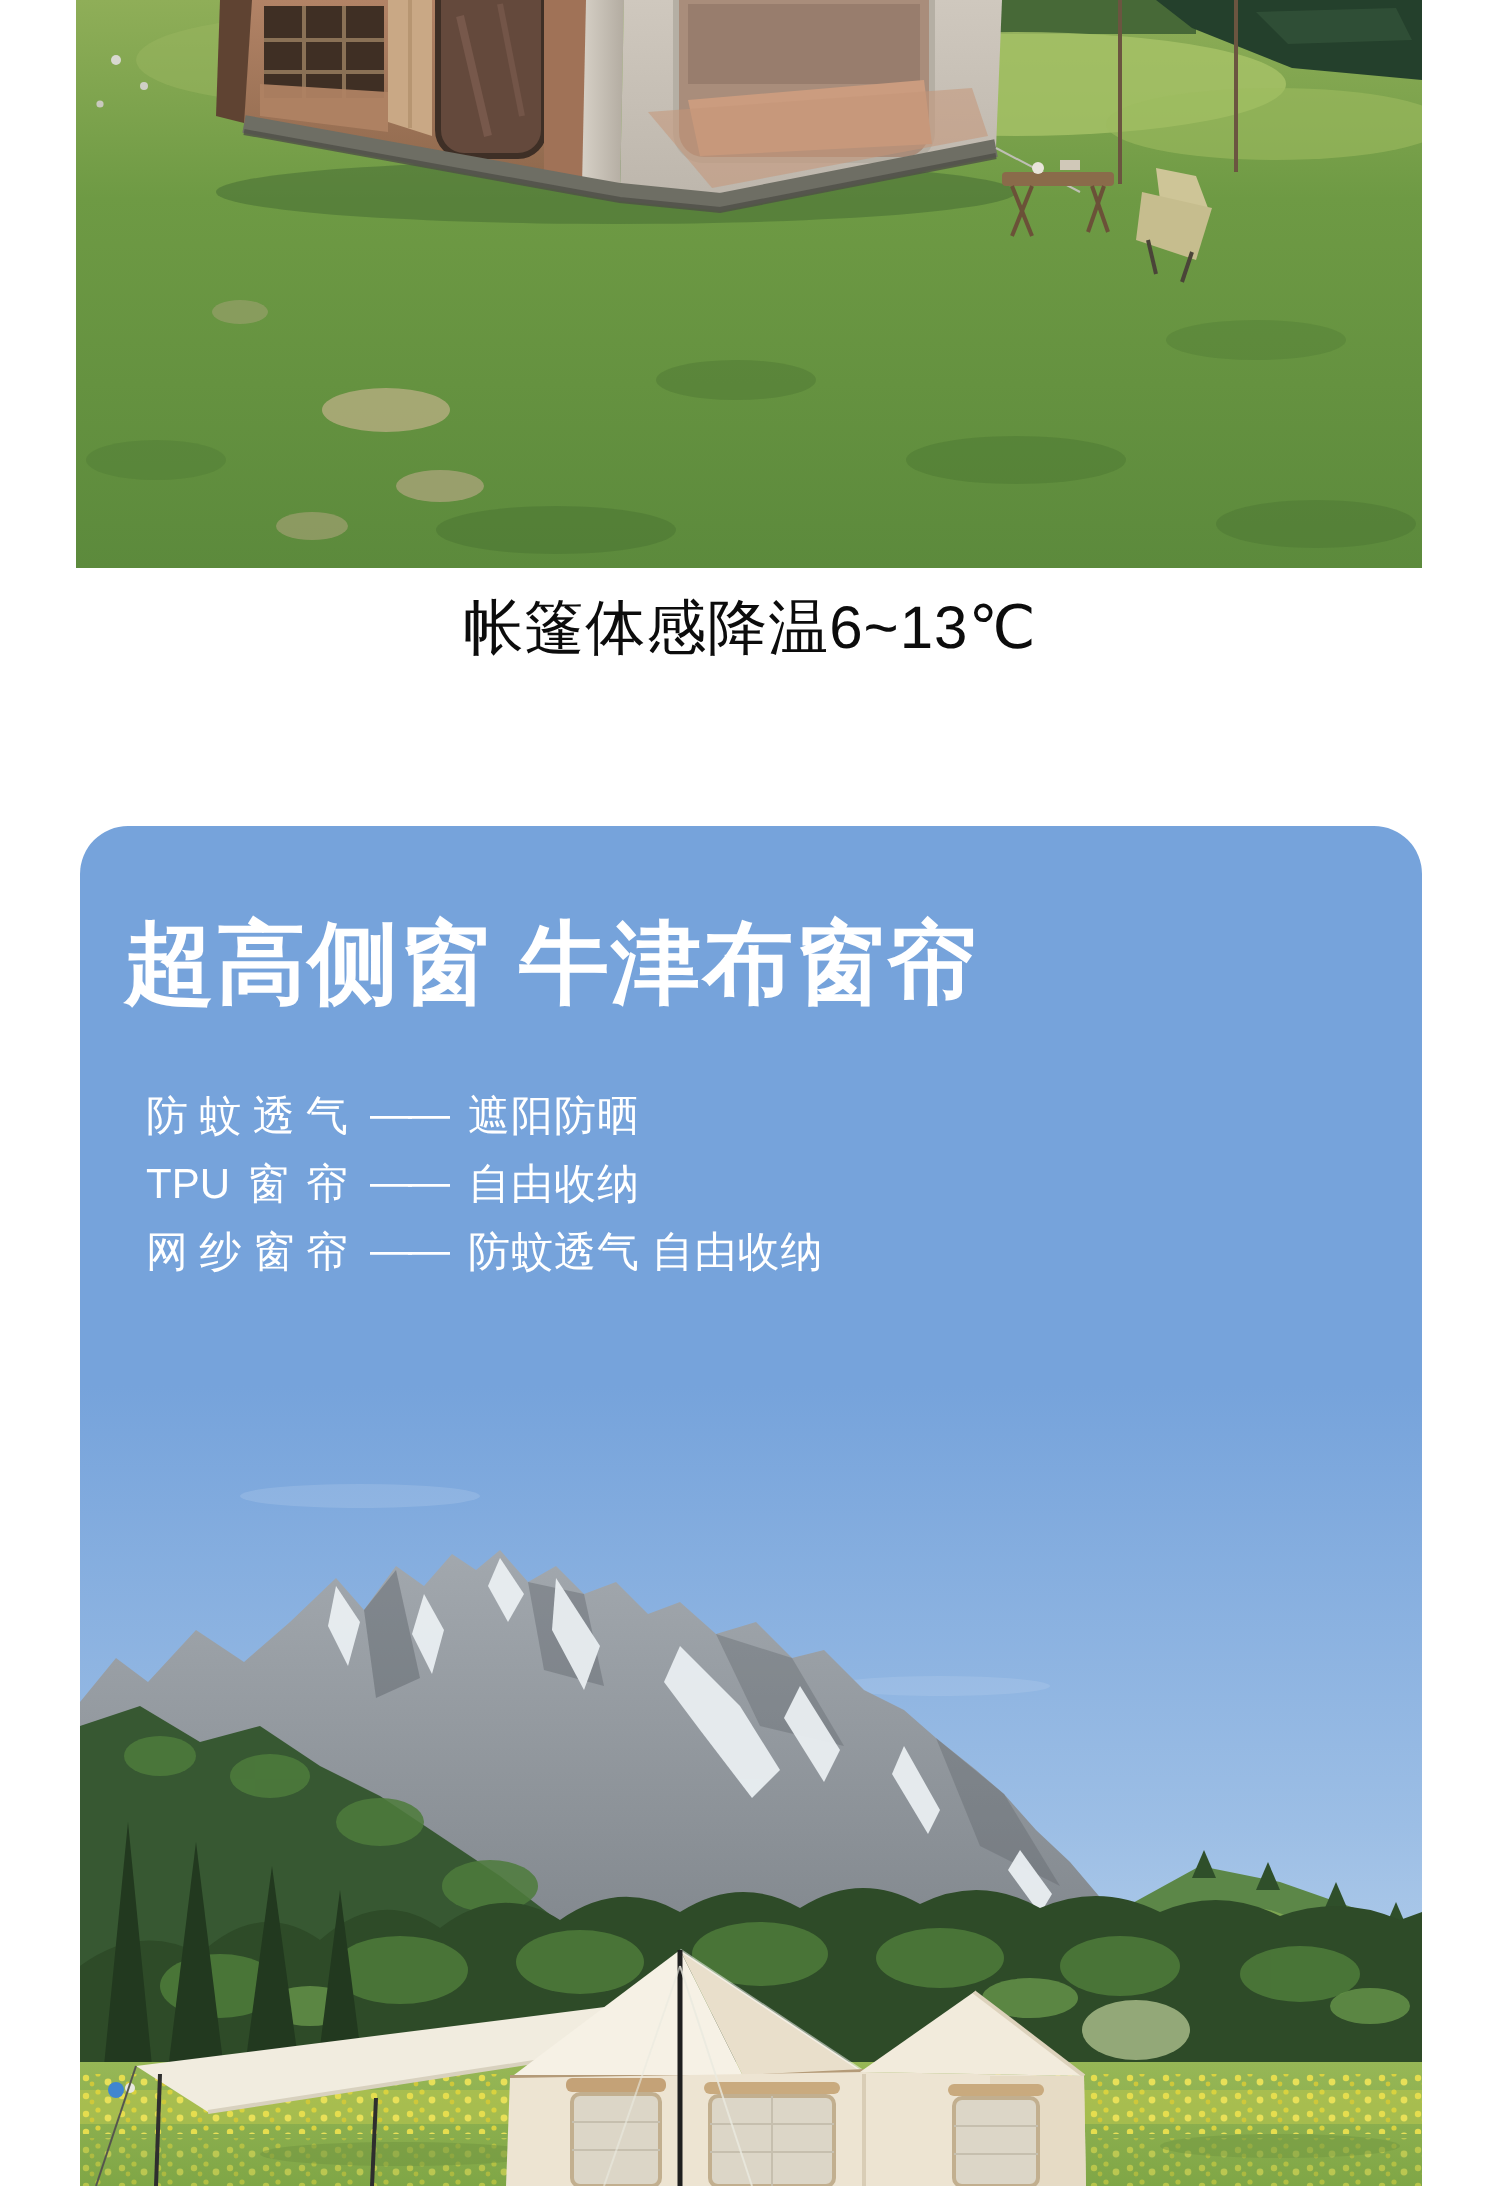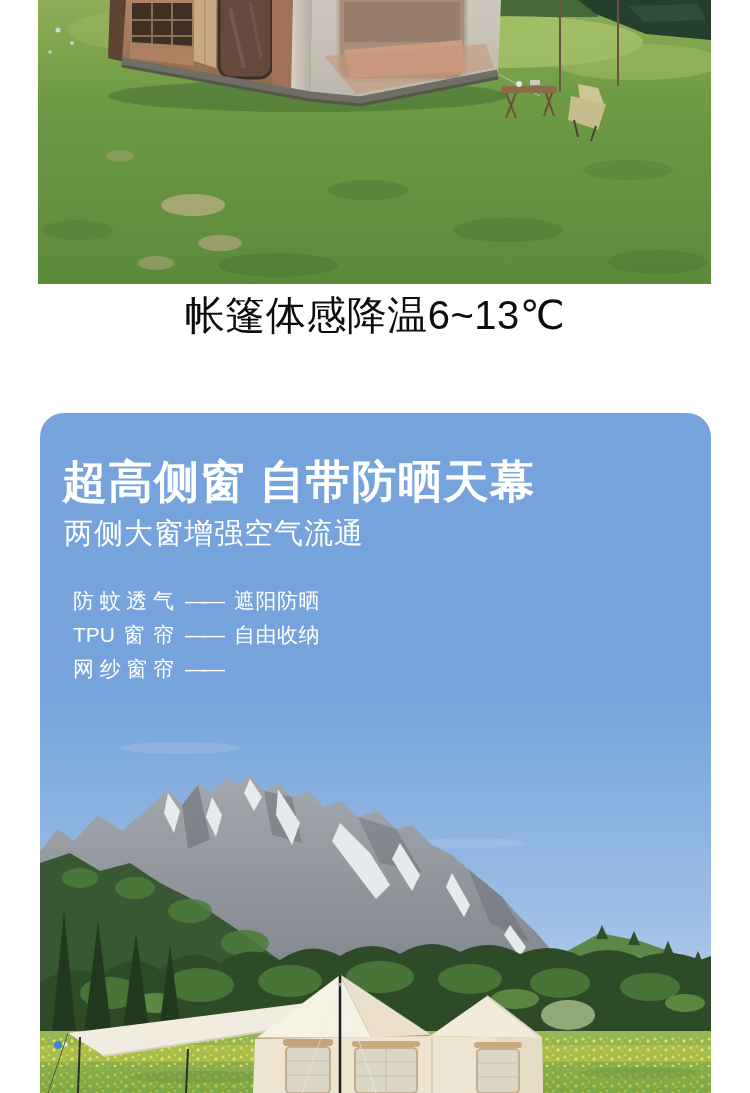--- a/index.html
+++ b/index.html
@@ -9,21 +9,21 @@
   }
   .page{position:absolute;inset:0;width:750px;height:1093px;overflow:hidden;}
 
   
   .top-photo{position:absolute;left:38px;top:0;width:673px;height:284px;overflow:hidden;margin:0;}
   .top-photo svg{display:block;}
 
   
   .caption{
     position:absolute;top:296px;left:0;width:750px;text-align:center;
-    font-size:40px;line-height:38px;color:#0c0c0c;letter-spacing:0.5px;
+    font-size:30px;line-height:38px;color:#0c0c0c;letter-spacing:0.5px;
   }
 
   
   .card{
     position:absolute;left:40px;top:413px;width:671px;height:680px;
     background:#76A3DB;border-radius:24px 24px 0 0;overflow:hidden;
   }
   .card-title{
     margin:42px 0 0 22px;font-size:45px;line-height:53px;font-weight:bold;
     color:#ffffff;letter-spacing:1px;
@@ -151,37 +151,37 @@
       </g>
 
       <line x1="522" y1="0" x2="522" y2="92" stroke="#6B5540" stroke-width="2"></line>
       <line x1="580" y1="0" x2="580" y2="86" stroke="#6B5540" stroke-width="2"></line>
     </svg>
   </figure>
 
   <div class="caption">帐篷体感降温6~13℃</div>
 
   <section class="card">
-    <h2 class="card-title">超高侧窗 自带防晒天幕</h2>
-    <p class="card-subtitle">两侧大窗增强空气流通</p>
+    <h2 class="card-title">超高侧窗 牛津布窗帘</h2>
 
     <ul class="feature-list">
       <li class="feature-row">
         <span class="feature-label">防蚊透气</span>
         <span class="feature-dash">——</span>
         <span class="feature-value">遮阳防晒</span>
       </li>
       <li class="feature-row">
         <span class="feature-label">TPU窗帘</span>
         <span class="feature-dash">——</span>
         <span class="feature-value">自由收纳</span>
       </li>
       <li class="feature-row">
         <span class="feature-label">网纱窗帘</span>
         <span class="feature-dash">——</span>
+        <span class="feature-value">防蚊透气 自由收纳</span>
       </li>
     </ul>
 
     <div class="card-photo">
       <svg width="671" height="400" viewBox="0 0 671 400" xmlns="http://www.w3.org/2000/svg">
         <defs>
           <linearGradient id="sky" x1="0" y1="0" x2="0" y2="1">
             <stop offset="0" stop-color="#76A3DB"></stop>
             <stop offset="0.55" stop-color="#9CBEE5"></stop>
             <stop offset="1" stop-color="#C9DDF0"></stop>

